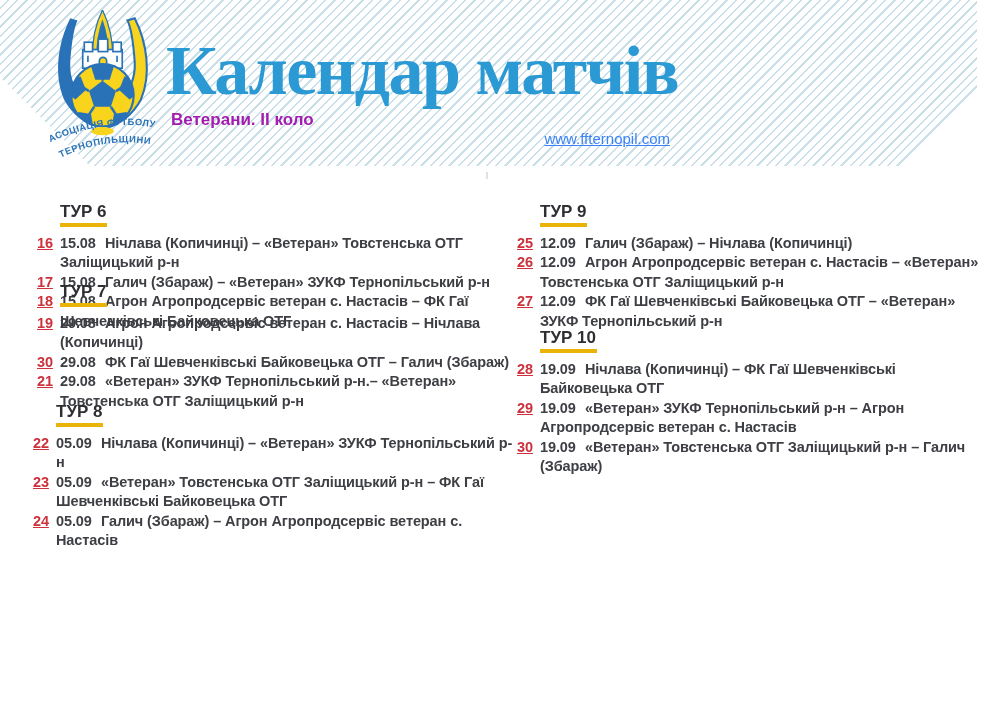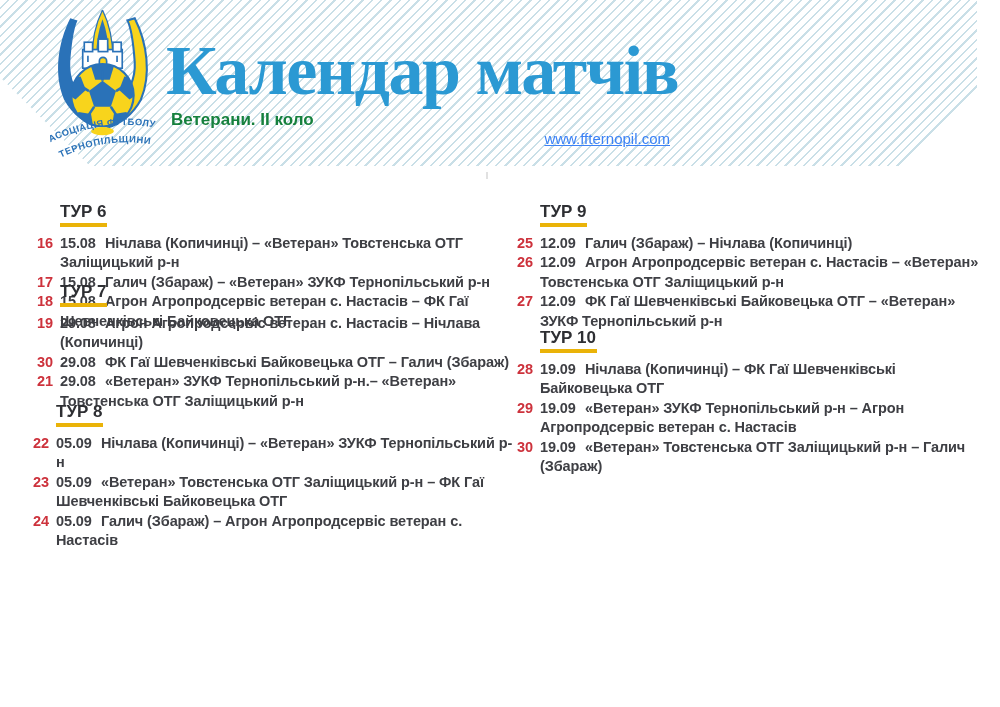--- a/index.html
+++ b/index.html
@@ -5,38 +5,38 @@
   html,body{margin:0;padding:0;background:#ffffff;}
   body{width:1000px;height:707px;position:relative;overflow:hidden;
        font-family:"Liberation Sans", sans-serif;-webkit-font-smoothing:antialiased;}
 
   
   .band{position:absolute;left:0;top:0;width:1000px;height:166px;
         background:repeating-linear-gradient(135deg,#ffffff 0px,#ffffff 5.1px,#c9dfe7 5.1px,#c9dfe7 6.6px);
         clip-path:polygon(0 0,977px 0,977px 90px,903px 166px,90px 166px,0 77px);}
   .page-title{position:absolute;left:166px;top:36px;font-size:70px;line-height:1;
         font-weight:700;letter-spacing:-1.5px;color:#2b99d3;white-space:nowrap;font-family:Liberation Serif, serif;}
-  .subtitle{position:absolute;left:171px;top:110px;font-size:17px;font-weight:700;color:#15803d;}
+  .subtitle{position:absolute;left:171px;top:110px;font-size:17px;font-weight:700;color:#a21caf;}
   .site-link{position:absolute;left:524px;top:114px;width:146px;text-align:right;
         font-size:15px;color:#3b82f6;text-decoration:underline;cursor:pointer;margin-top:16px;}
   .logo{position:absolute;left:48px;top:10px;width:110px;height:156px;}
   .smudge{position:absolute;left:486px;top:172px;width:2px;height:7px;background:#c9c9c9;opacity:.55;}
 
   
   .section{position:absolute;font-size:14.5px;color:#3e3f44;}
   #sec-0{left:60px;top:203px;width:462px;}
   #sec-1{left:60px;top:283px;width:462px;}
   #sec-2{left:56px;top:403px;width:462px;}
   #sec-3{left:540px;top:203px;width:442px;}
   #sec-4{left:540px;top:329px;width:442px;}
   .round-title{display:inline-block;margin:0 0 7px 0;padding:0 1px 1px 0;
         font-size:17px;font-weight:700;color:#2e2f33;border-bottom:4px solid #eab308;line-height:1.1;}
   .match-list{display:block;}
   .match{position:relative;line-height:19.5px;font-weight:700;letter-spacing:-0.1px;}
-  .no{position:absolute;left:-23px;top:0;width:20px;color:#cd323c;}
+  .no{position:absolute;left:-23px;top:0;width:20px;color:#cd323c;text-decoration:underline;}
   .date{display:inline-block;width:37px;margin-right:8px;}
   .fixture{}
 
 </style>
 </head>
 <body>
 
 <div class="band"></div>
 
 <svg class="logo" viewBox="0 0 105 150" aria-hidden="true">

